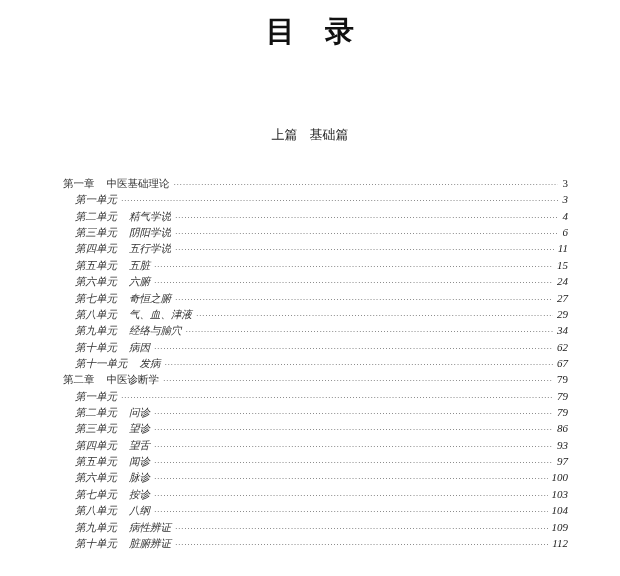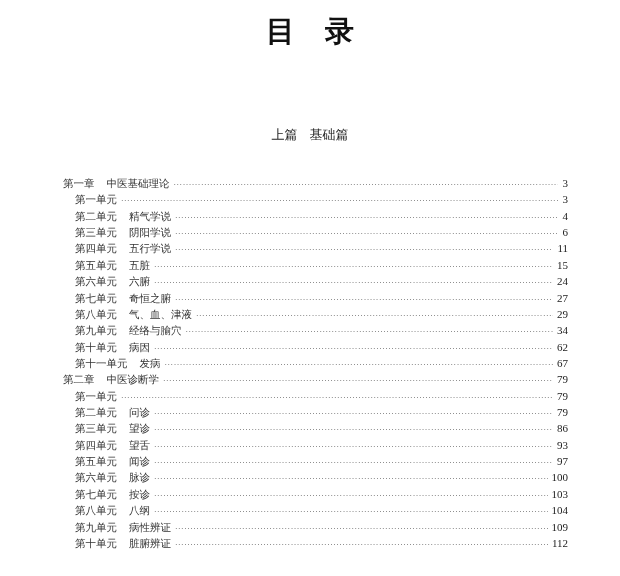--- a/index.html
+++ b/index.html
@@ -4,21 +4,21 @@
   <style>
     html, body { margin: 0; padding: 0; background: #ffffff; }
     body { width: 620px; height: 576px; overflow: hidden; position: relative;
       font-family: "DejaVu Serif", "Liberation Serif", serif; color: #222; }
     .title { position: absolute; top: 12px; left: 0; width: 620px; text-align: center;
       font-size: 29px; font-weight: bold; letter-spacing: 30px; color: #111; padding-left: 30px; box-sizing: border-box; }
     .section { position: absolute; top: 126px; left: 0; width: 620px; text-align: center;
       font-family: "DejaVu Sans", "Liberation Sans", sans-serif; font-size: 13px; color: #222; word-spacing: 8px; }
     .toc { position: absolute; top: 151px; left: 63px; width: 505px; margin-top: 24px; }
     .row { display: flex; align-items: baseline; height: 16.36px; line-height: 16.36px; font-size: 10.5px; white-space: nowrap; }
-    .row.unit { padding-left: 12px; }
+    .row.unit { padding-left: 12px; font-style: italic; }
     .num { color: #333; }
     .name { margin-left: 12px; color: #333; }
     .leader { flex: 1; overflow: hidden; margin: 0 4px; color: #555; letter-spacing: 0.5px; font-size: 8px; }
     .leader::before { content: "····················································································································································"; }
     .page { font-family: "Liberation Serif", serif; font-size: 11px; color: #222; min-width: 6px; text-align: right; }
   </style>
 </head>
 <body>
 
 <div class="title">

